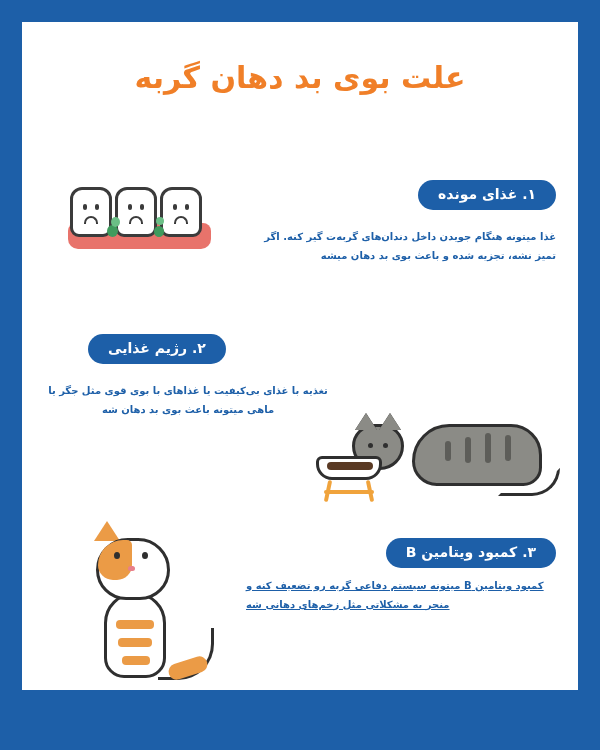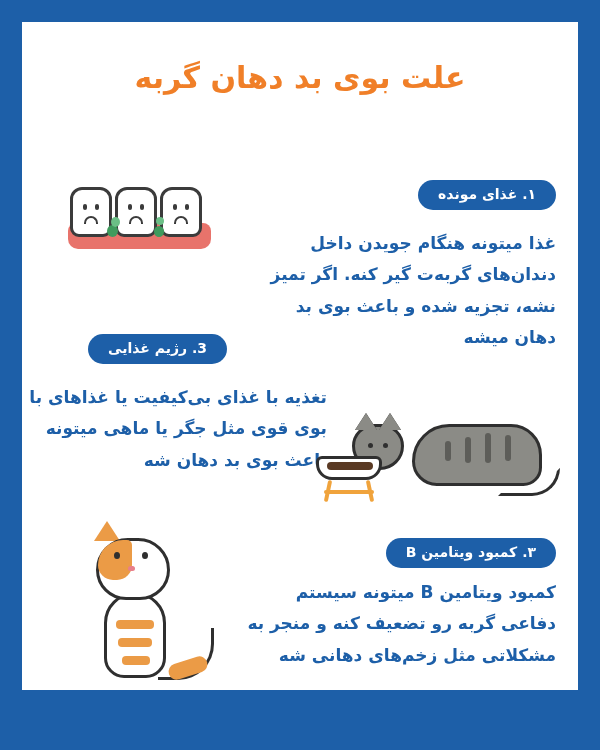--- a/index.html
+++ b/index.html
@@ -59,28 +59,28 @@
     line-height: 1;
   }
   .badge-1 { top: 158px; right: 22px; }
   .badge-2 { top: 312px; left: 66px; }
   .badge-3 { top: 516px; right: 22px; }
 
   
   .para {
     position: absolute;
     color: #1d5fa8;
-    font-size: 17px;
+    font-size: 10px;
     font-weight: bold;
     line-height: 1.85;
     direction: rtl;
   }
   .para-1 { top: 206px; right: 22px; width: 300px; text-align: right; }
-  .para-2 { top: 360px; left: 5px; width: 300px; text-align: right; }
-  .para-3 { top: 555px; right: 22px; width: 310px; text-align: right; }
+  .para-2 { top: 360px; left: 16px; width: 300px; text-align: center; }
+  .para-3 { top: 555px; right: 22px; width: 310px; text-align: left; text-decoration: underline; }
 
   
   .teeth-wrap {
     position: absolute;
     top: 148px;
     left: 40px;
     width: 155px;
     height: 85px;
   }
   .gum {
@@ -379,21 +379,21 @@
       </div>
       <span class="plaque p1"></span>
       <span class="plaque p2"></span>
       <span class="plaque p3"></span>
       <span class="plaque p4"></span>
     </div>
 
     <div class="badge badge-1">۱. غذای مونده</div>
     <div class="para para-1">غذا میتونه هنگام جویدن داخل دندان‌های گربه‌ت گیر کنه. اگر تمیز نشه، تجزیه شده و باعث بوی بد دهان میشه</div>
 
-    <div class="badge badge-2">3. رژیم غذایی</div>
+    <div class="badge badge-2">۲. رژیم غذایی</div>
     <div class="para para-2">تغذیه با غذای بی‌کیفیت یا غذاهای با بوی قوی مثل جگر یا ماهی میتونه باعث بوی بد دهان شه</div>
 
     <div class="cat-eat">
       <div class="ce-tail"></div>
       <div class="ce-body">
         <span class="ce-stripe ce-s1"></span>
         <span class="ce-stripe ce-s2"></span>
         <span class="ce-stripe ce-s3"></span>
         <span class="ce-stripe ce-s4"></span>
       </div>

